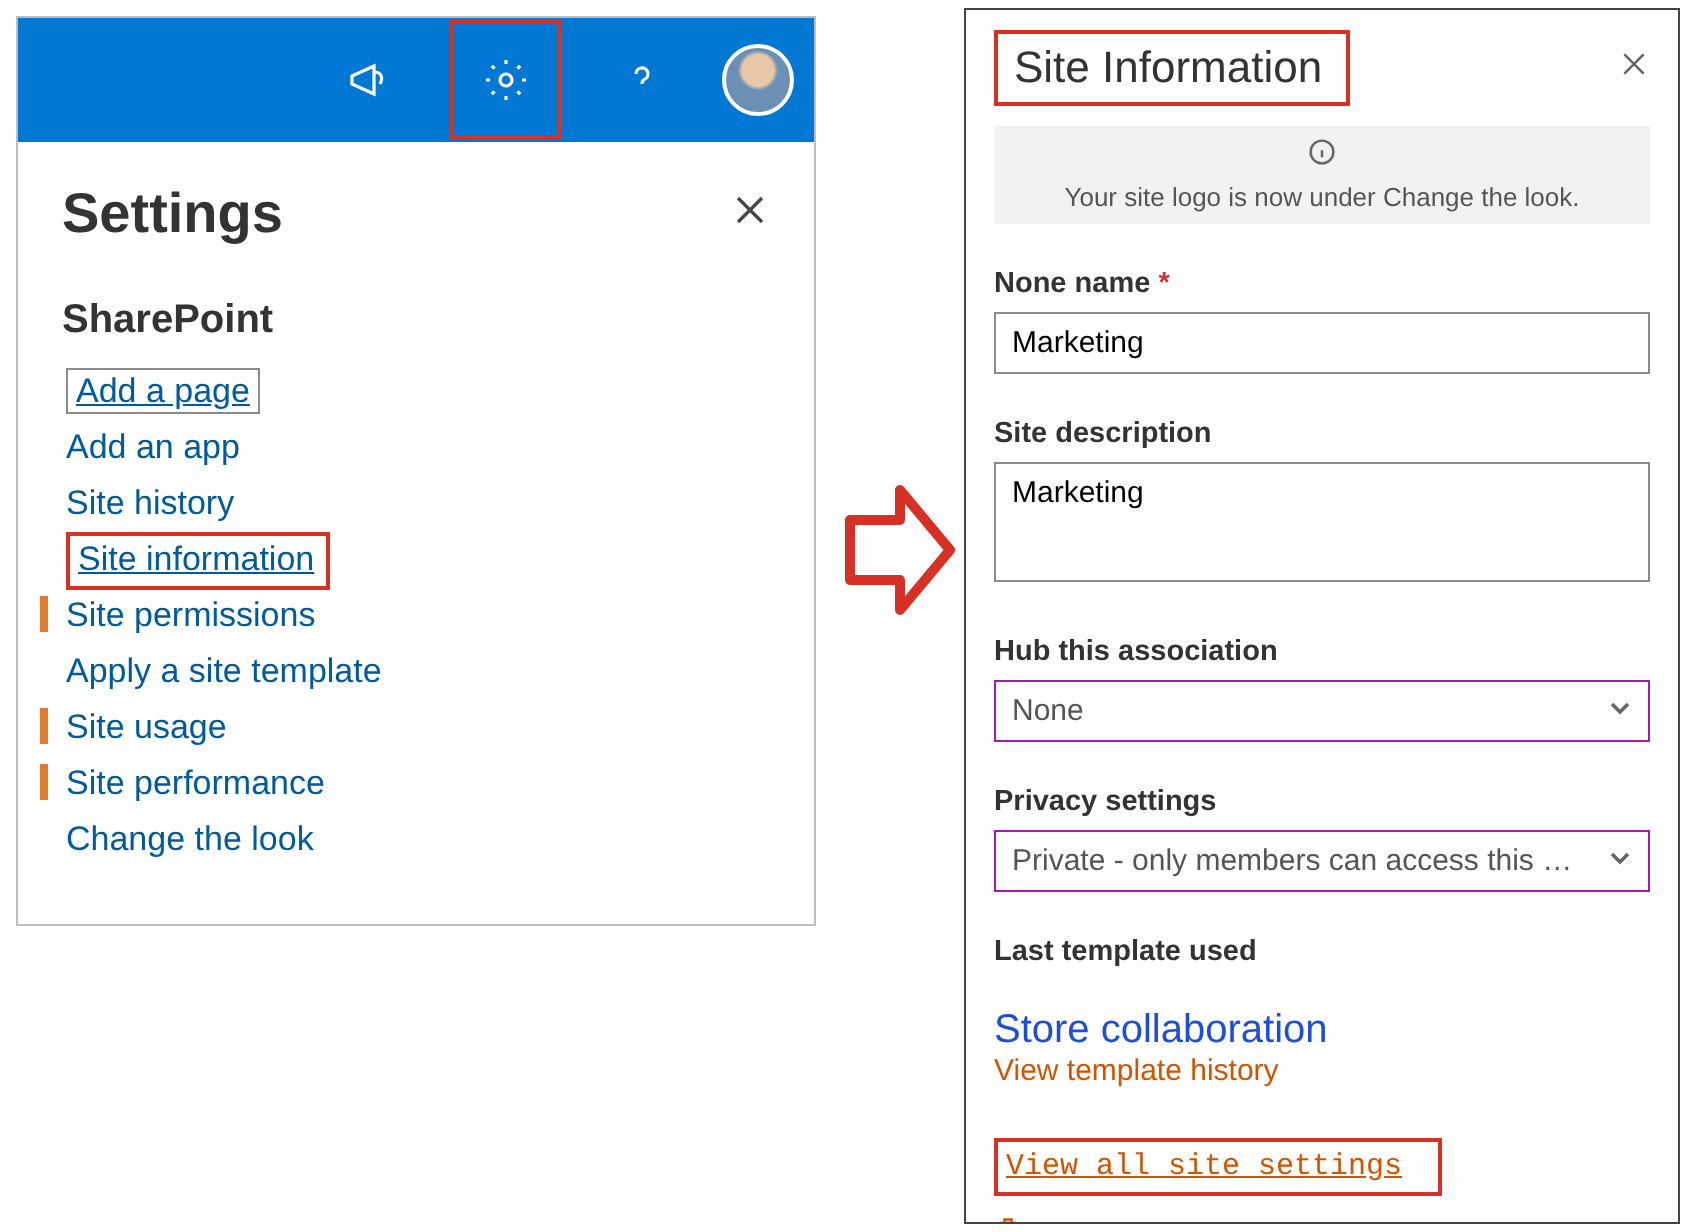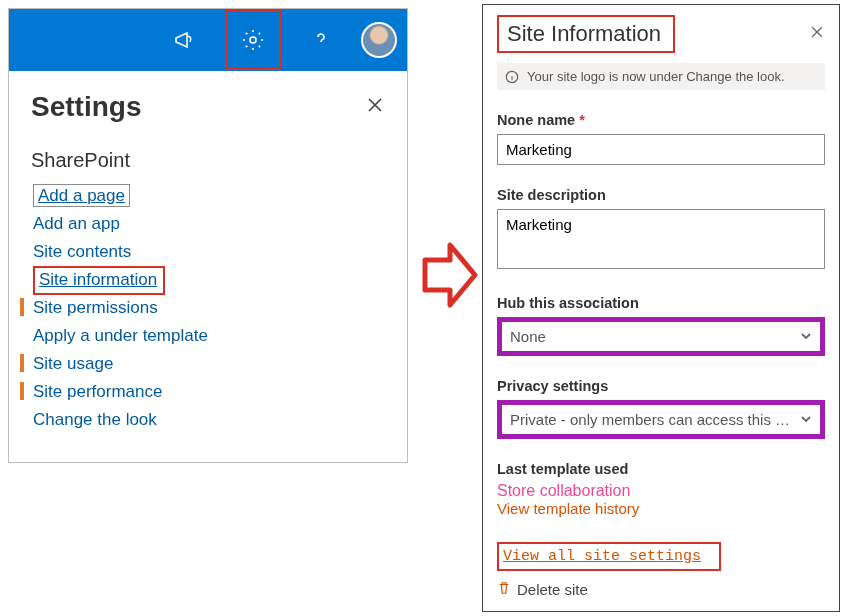--- a/index.html
+++ b/index.html
@@ -63,21 +63,21 @@
       text-align: center;
     }
     .settings-title {
       font-size: 28px;
       font-weight: 600;
       color: #333;
     }
     .close-x svg { width: 20px; height: 20px; stroke: #444; stroke-width: 1.6; fill: none; }
     .section-header {
       font-size: 20px;
-      font-weight: 400;
+      font-weight: 700;
       color: #333;
       margin-bottom: 10px;
     }
     .settings-list { list-style: none; margin-left: 2px; }
     .settings-list li {
       font-size: 17px;
       color: #005a9e;
       margin: 4px 0;
       display: inline-block;
     }
@@ -132,20 +132,21 @@
     .close-x2 svg { width: 16px; height: 16px; stroke: #666; stroke-width: 1.6; fill: none; }
     .info-banner {
       margin-top: 10px;
       background: #f3f2f1;
       display: flex;
       align-items: center;
       gap: 8px;
       padding: 6px 8px;
       font-size: 13px;
       color: #555;
+      flex-direction: column;
     }
     .info-banner svg { width: 14px; height: 14px; flex-shrink:0; fill: none; stroke: #666; stroke-width:1.4; }
     .field { margin-top: 22px; }
     .field-label { font-weight: 600; font-size: 14.5px; color: #333; }
     .required { color: #d13438; }
     .text-input {
       width: 100%;
       border: 1px solid #8a8a8a;
       padding: 6px 8px;
       font-size: 15px;
@@ -157,32 +158,32 @@
       height: 60px;
       border: 1px solid #8a8a8a;
       padding: 6px 8px;
       font-size: 15px;
       font-family: inherit;
       margin-top: 6px;
       resize: none;
     }
     .select {
       width: 100%;
-      border: 5px solid #a21caf;
+      border: 1px solid #a21caf;
       padding: 6px 8px;
       font-size: 15px;
       display: flex;
       justify-content: space-between;
       align-items: center;
       margin-top: 6px;
       color: #555;
       background: #fff;
     }
     .chev svg { width: 12px; height: 12px; stroke: #666; stroke-width: 1.8; fill: none; }
-    .static-val { font-size: 16px; color: #ec4899; margin-top: 5px; }
+    .static-val { font-size: 20px; color: #1d4ed8; margin-top: 20px; }
     .link-orange { color: #d35400; font-size: 15px; display: inline-block; }
     .view-all {
       border: 2.5px solid #d93025;
       padding: 4px 18px 4px 4px;
       text-decoration: underline;
       margin-top: 2px;
       font-family: Liberation Mono, monospace;
     }
     .delete-row { display:flex; align-items:center; gap:6px; color:#444; font-size:15px; margin-top: 10px; }
     .trash svg { width: 14px; height: 14px; fill: none; stroke: #d35400; stroke-width:1.4; }
@@ -214,24 +215,24 @@
     <div class="settings-header">
       <div class="settings-title">Settings</div>
       <div class="close-x"><svg viewBox="0 0 20 20">
             <path d="M4 4l12 12M16 4L4 16"></path>
           </svg></div>
     </div>
     <div class="section-header">SharePoint</div>
     <ul class="settings-list">
       <li><span class="link-box">Add a page</span></li><br>
       <li>Add an app</li><br>
-      <li>Site contents</li><br>
+      <li>Site history</li><br>
       <li class="siteinfo-li"><span class="hl-red">Site information</span></li><br>
       <li style="position:relative;"><span class="orange-tick"></span>Site permissions</li><br>
-      <li>Apply a under template</li><br>
+      <li>Apply a site template</li><br>
       <li style="position:relative;"><span class="orange-tick"></span>Site usage</li><br>
       <li style="position:relative;"><span class="orange-tick"></span>Site performance</li><br>
       <li>Change the look</li>
     </ul>
   </div>
 </div>
 
 <svg class="arrow" viewBox="0 0 60 70">
   <path d="M5 20 L30 20 L30 5 L55 35 L30 65 L30 50 L5 50 Z" fill="none" stroke="#d93025" stroke-width="5" stroke-linejoin="round"></path>
 </svg>

